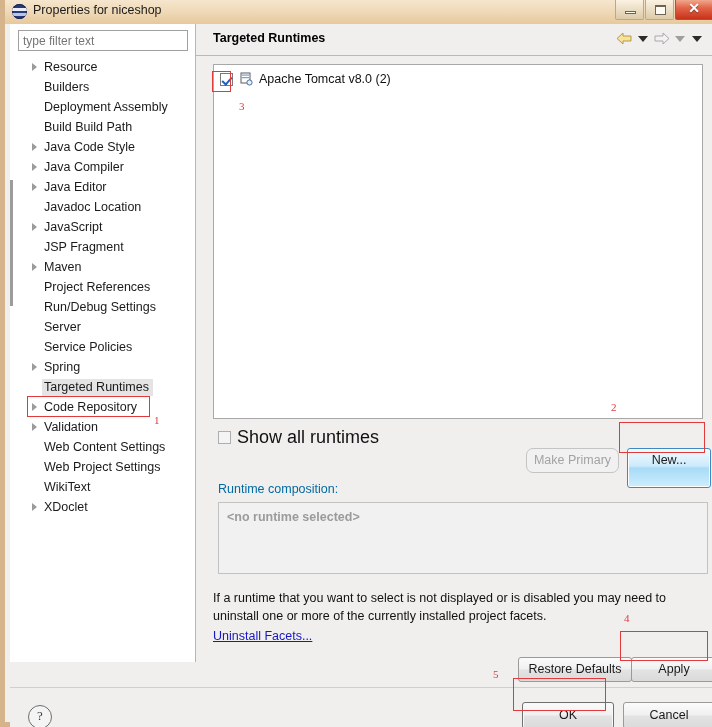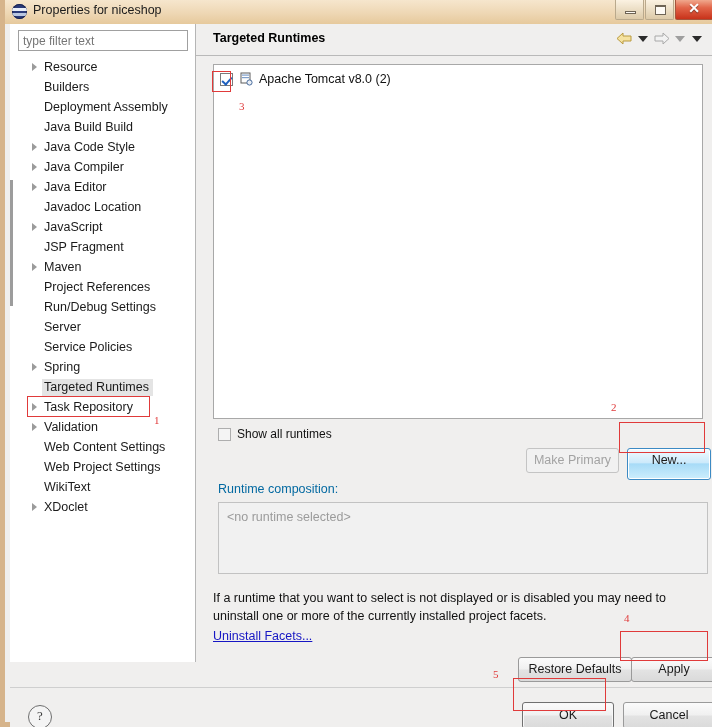--- a/index.html
+++ b/index.html
@@ -303,62 +303,63 @@
     align-items: center;
     gap: 6px;
   }
   .showall-row .chk-grey {
     width: 13px; height: 13px;
     box-sizing: border-box;
     border: 1px solid #aeaeae;
     background: #f4f4f4;
   }
   .showall-label {
-    font-size: 12px;
+    font-size: 18px;
     color: #111111;
   }
 
   
   .btn {
     box-sizing: border-box;
     font-family: "Liberation Sans", sans-serif;
     font-size: 12.5px;
     color: #1a1a1a;
     border: 1px solid #9a9a9a;
     border-radius: 3px;
     background: linear-gradient(to bottom, #fbfbfb 0%, #f0f0f0 48%, #e3e3e3 52%, #dadada 100%);
     text-align: center;
     cursor: default;
     white-space: nowrap;
   }
   .btn.disabled {
     color: #a3a3a3;
     border-color: #c4c4c4;
     background: #f1f1f1;
+    border-radius: 7px;
   }
   .btn.focused {
     border: 1px solid #3c8ac4;
     background: linear-gradient(to bottom, #f2fbff 0%, #cdeafb 45%, #a7dbf7 50%, #cdeefd 100%);
     box-shadow: inset 0 0 0 1px #ffffff;
   }
   .btn.default-btn {
     border: 1px solid #707070;
     box-shadow: inset 0 0 0 1px #f8f8f8;
   }
 
   .make-primary {
     position: absolute;
     left: 516px; top: 424px;
     width: 93px; height: 25px;
     line-height: 23px;
   }
   .new-btn {
     position: absolute;
     left: 617px; top: 424px;
-    width: 84px; height: 32px;
+    width: 84px; height: 40px;
     line-height: 23px;
   }
 
   
   .comp-label {
     position: absolute;
     left: 208px; top: 458px;
     font-size: 12.5px;
     color: #0369a1;
   }
@@ -369,20 +370,21 @@
     height: 72px;
     box-sizing: border-box;
     border: 1px solid #c2c2c2;
     background: #f1f1f1;
   }
   .comp-box span {
     position: absolute;
     left: 8px; top: 7px;
     font-size: 12.5px;
     color: #9b9b9b;
+    font-weight: bold;
   }
 
   
   .info-text {
     position: absolute;
     left: 203px; top: 565px;
     width: 500px;
     font-size: 12.5px;
     color: #111111;
     line-height: 18px;
@@ -479,35 +481,35 @@
     <div class="dialog-body">
 
       <div class="content-area">
 
         <div class="sidebar">
           <input class="filter-box" value="" placeholder="type filter text" style="">
           <div class="tree" id="tree">
               <div class="tree-item"><span class="arrow"></span><span class="label-bg">Resource</span></div>
               <div class="tree-item"><span class="label-bg">Builders</span></div>
               <div class="tree-item"><span class="label-bg">Deployment Assembly</span></div>
-              <div class="tree-item"><span class="label-bg">Java Build Build</span></div>
+              <div class="tree-item"><span class="label-bg">Build Build Path</span></div>
               <div class="tree-item"><span class="arrow"></span><span class="label-bg">Java Code Style</span></div>
               <div class="tree-item"><span class="arrow"></span><span class="label-bg">Java Compiler</span></div>
               <div class="tree-item"><span class="arrow"></span><span class="label-bg">Java Editor</span></div>
               <div class="tree-item"><span class="label-bg">Javadoc Location</span></div>
               <div class="tree-item"><span class="arrow"></span><span class="label-bg">JavaScript</span></div>
               <div class="tree-item"><span class="label-bg">JSP Fragment</span></div>
               <div class="tree-item"><span class="arrow"></span><span class="label-bg">Maven</span></div>
               <div class="tree-item"><span class="label-bg">Project References</span></div>
               <div class="tree-item"><span class="label-bg">Run/Debug Settings</span></div>
               <div class="tree-item"><span class="label-bg">Server</span></div>
               <div class="tree-item"><span class="label-bg">Service Policies</span></div>
               <div class="tree-item"><span class="arrow"></span><span class="label-bg">Spring</span></div>
               <div class="tree-item sel"><span class="label-bg">Targeted Runtimes</span></div>
-              <div class="tree-item"><span class="arrow"></span><span class="label-bg">Task Repository</span></div>
+              <div class="tree-item"><span class="arrow"></span><span class="label-bg">Code Repository</span></div>
               <div class="tree-item"><span class="arrow"></span><span class="label-bg">Validation</span></div>
               <div class="tree-item"><span class="label-bg">Web Content Settings</span></div>
               <div class="tree-item"><span class="label-bg">Web Project Settings</span></div>
               <div class="tree-item"><span class="label-bg">WikiText</span></div>
               <div class="tree-item"><span class="arrow"></span><span class="label-bg">XDoclet</span></div>
             </div>
           <div class="left-edge-bar"></div>
         </div>
 
         <div class="main-panel">

